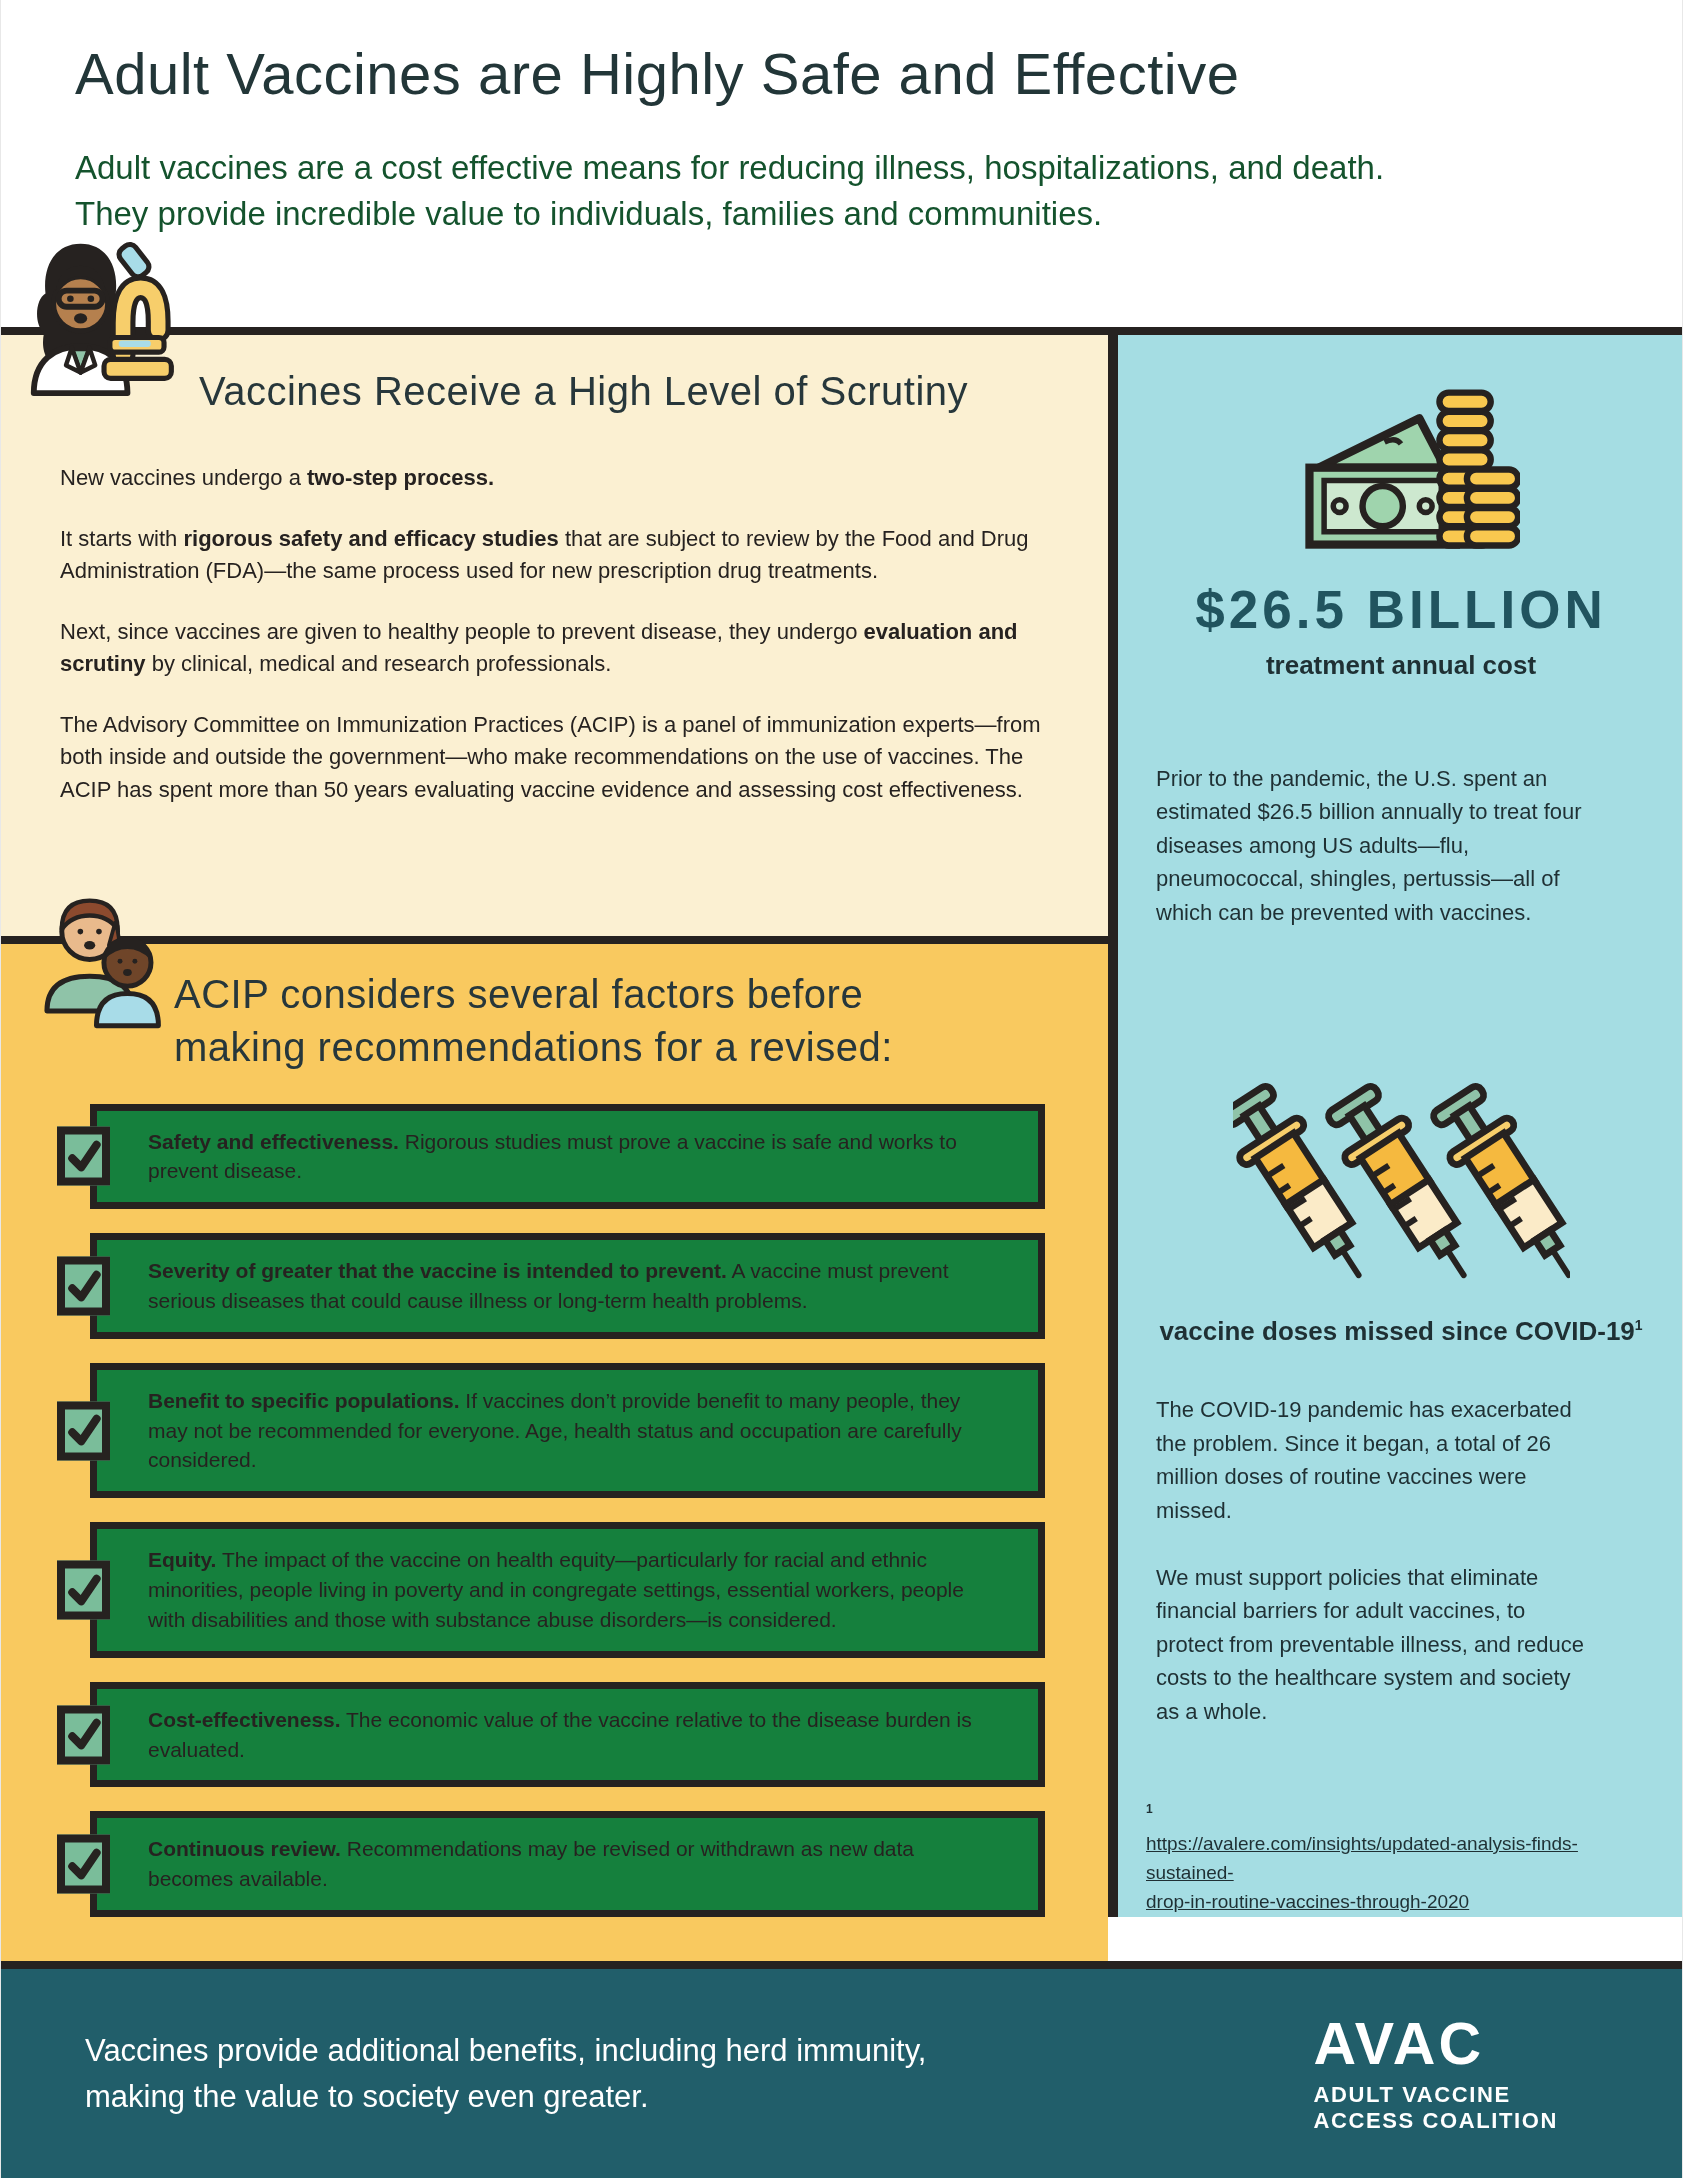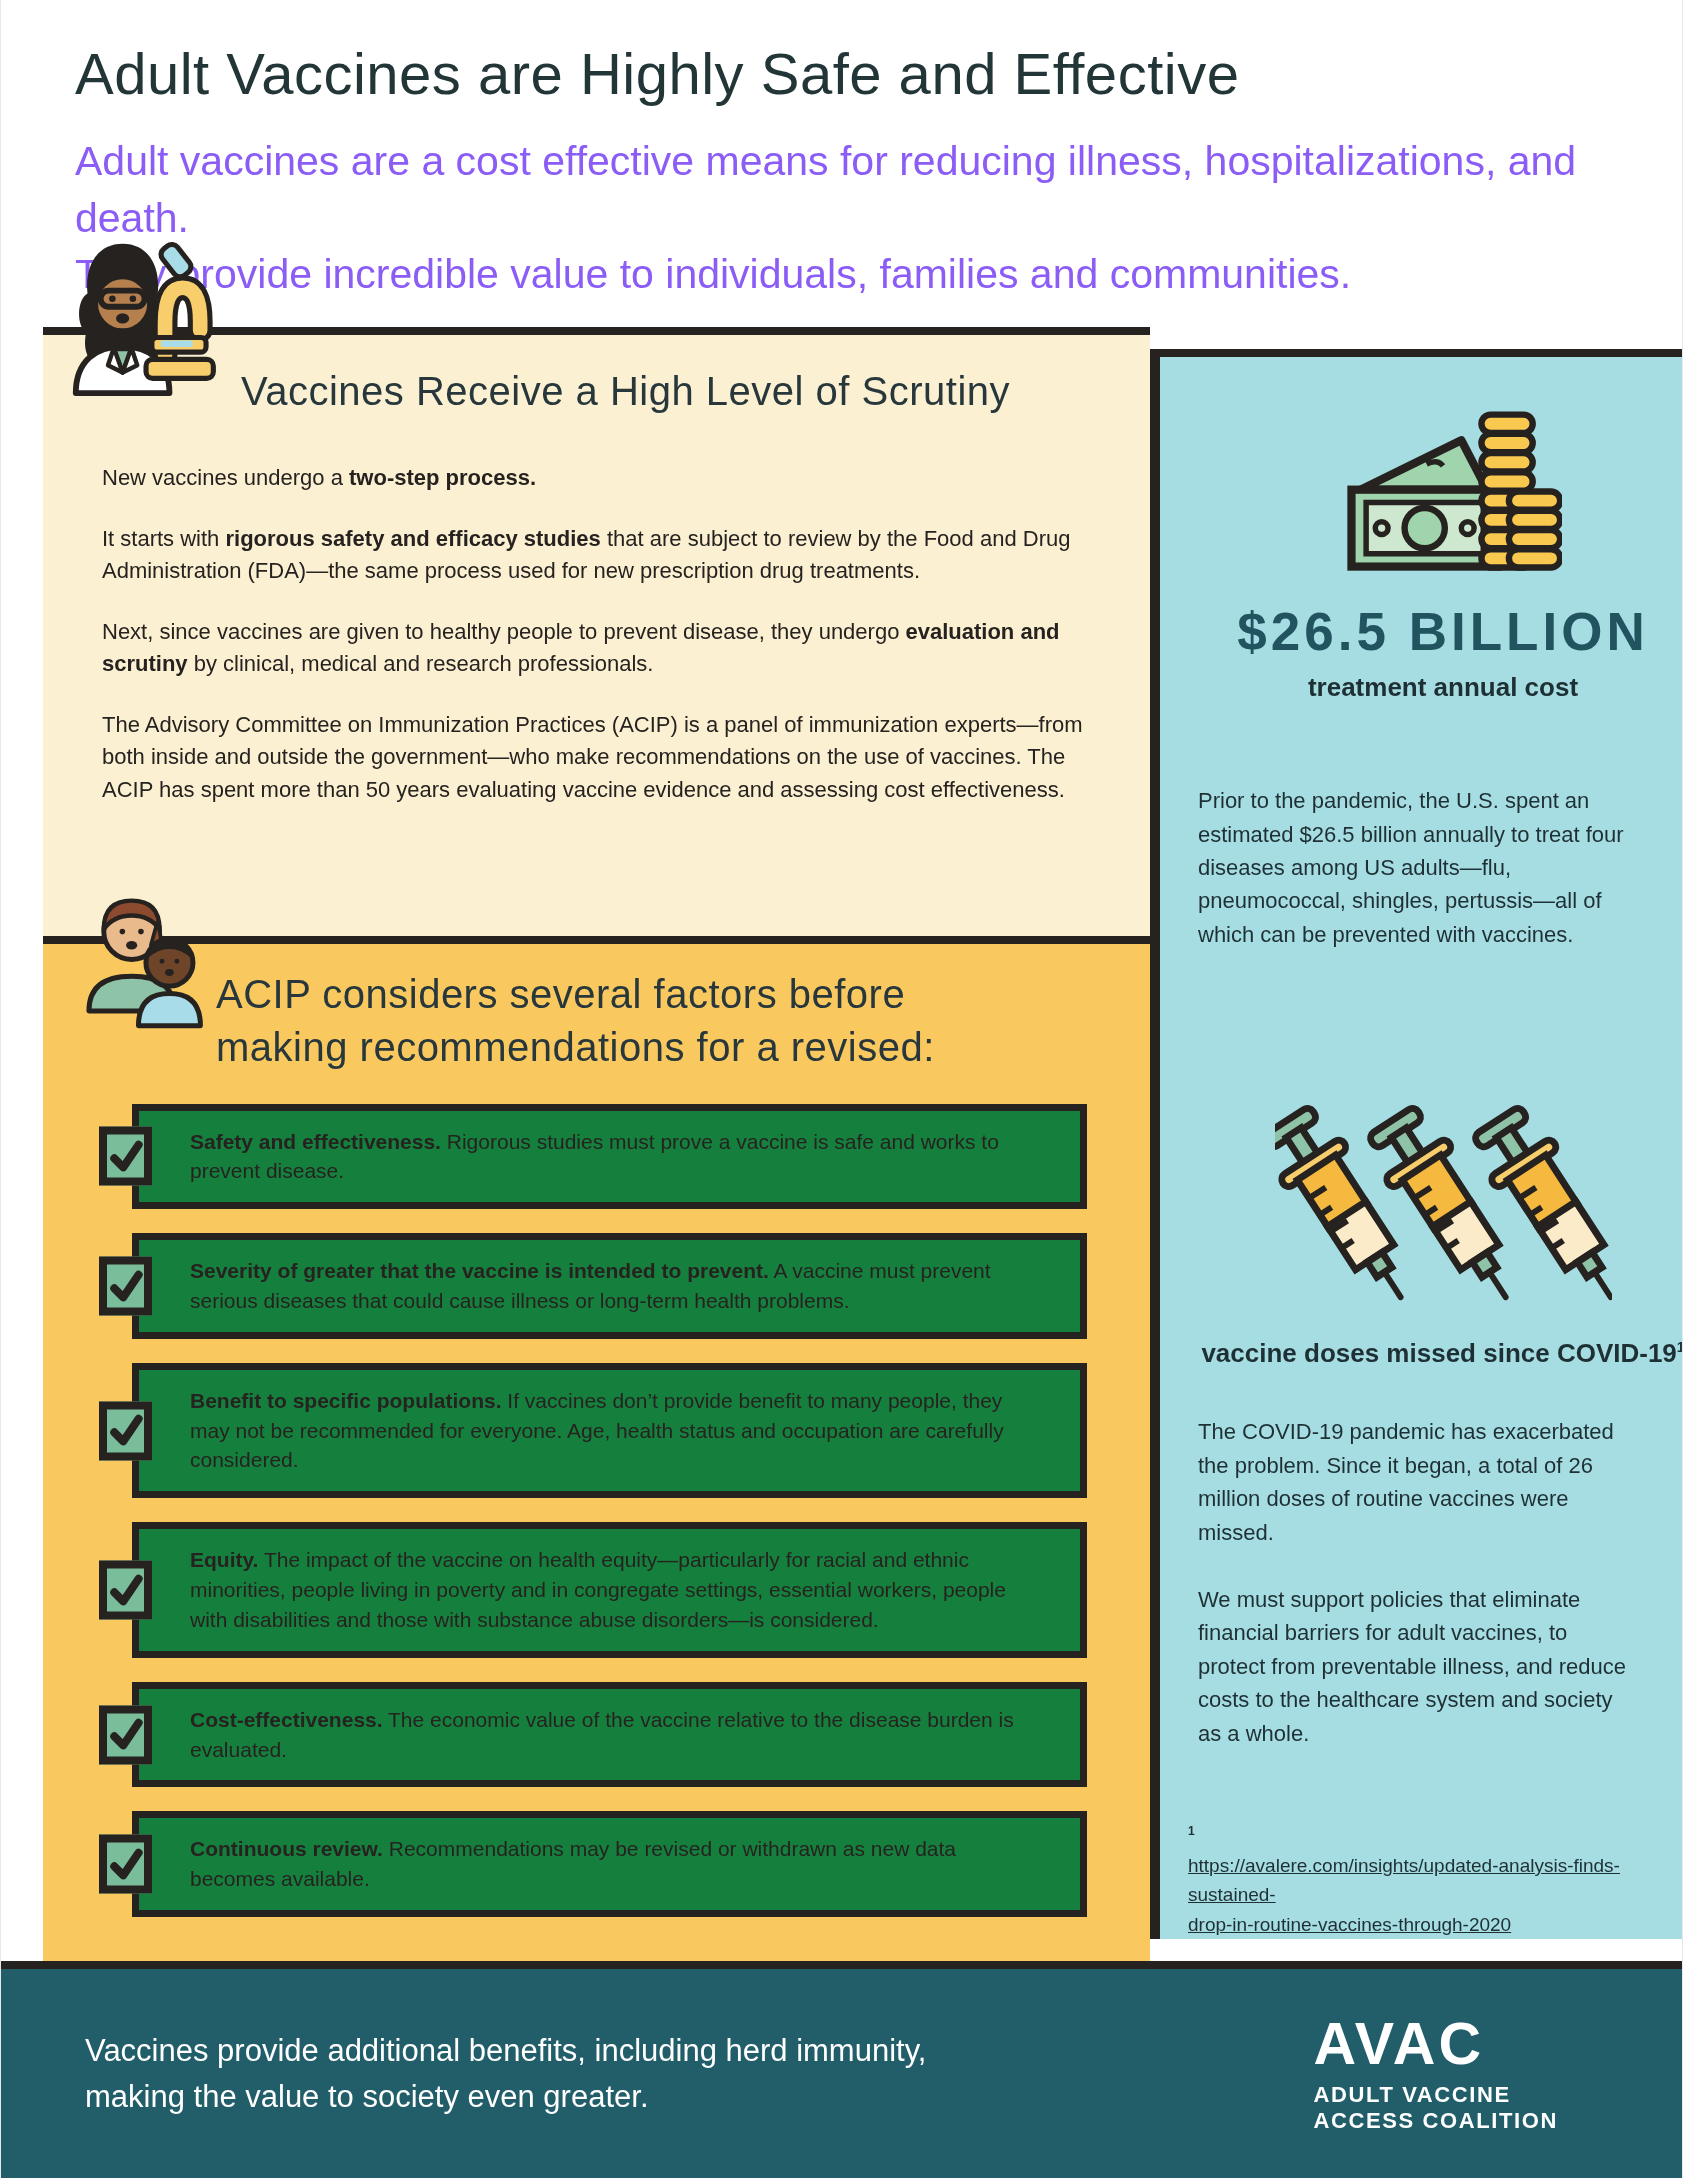--- a/index.html
+++ b/index.html
@@ -6,24 +6,24 @@
   html,body { background:#e8e8e8; }
   body { font-family:"Liberation Sans", sans-serif; }
   .page {
     width:1681px; height:2178px; background:#ffffff; position:relative;
     margin:0 auto; overflow:hidden; color:#262220;
   }
 
   
   .header { height:327px; padding:40px 69px 0 74px; }
   .page-title { font-size:58px; font-weight:normal; color:#223638; letter-spacing:0.5px; }
-  .page-subtitle { margin-top:26px; font-size:41px; line-height:1.38; color:#8b5cf6; }
-
-  
-  .main { display:flex; align-items:center;padding-left:42px; }
+  .page-subtitle { margin-top:38px; font-size:33px; line-height:1.38; color:#14532d; }
+
+  
+  .main { display:flex; align-items:flex-start; }
   .col-left { width:1107px; flex:0 0 1107px; }
   .col-right {
     width:576px; flex:0 0 576px; background:#A5DDE3;
     border-top:8px solid #262220; border-left:10px solid #262220;
     text-align:center;
   }
 
   
   .section-scrutiny {
     background:#FBF0D2; border-top:8px solid #262220; height:609px; position:relative;

